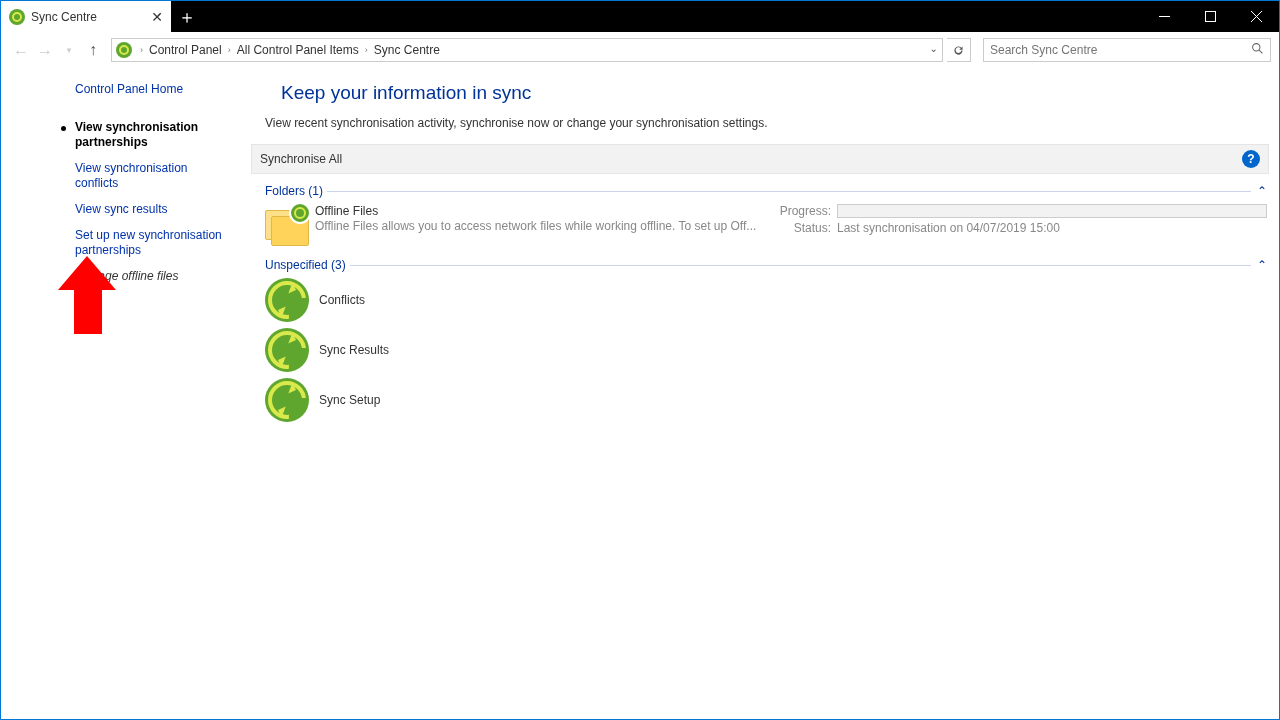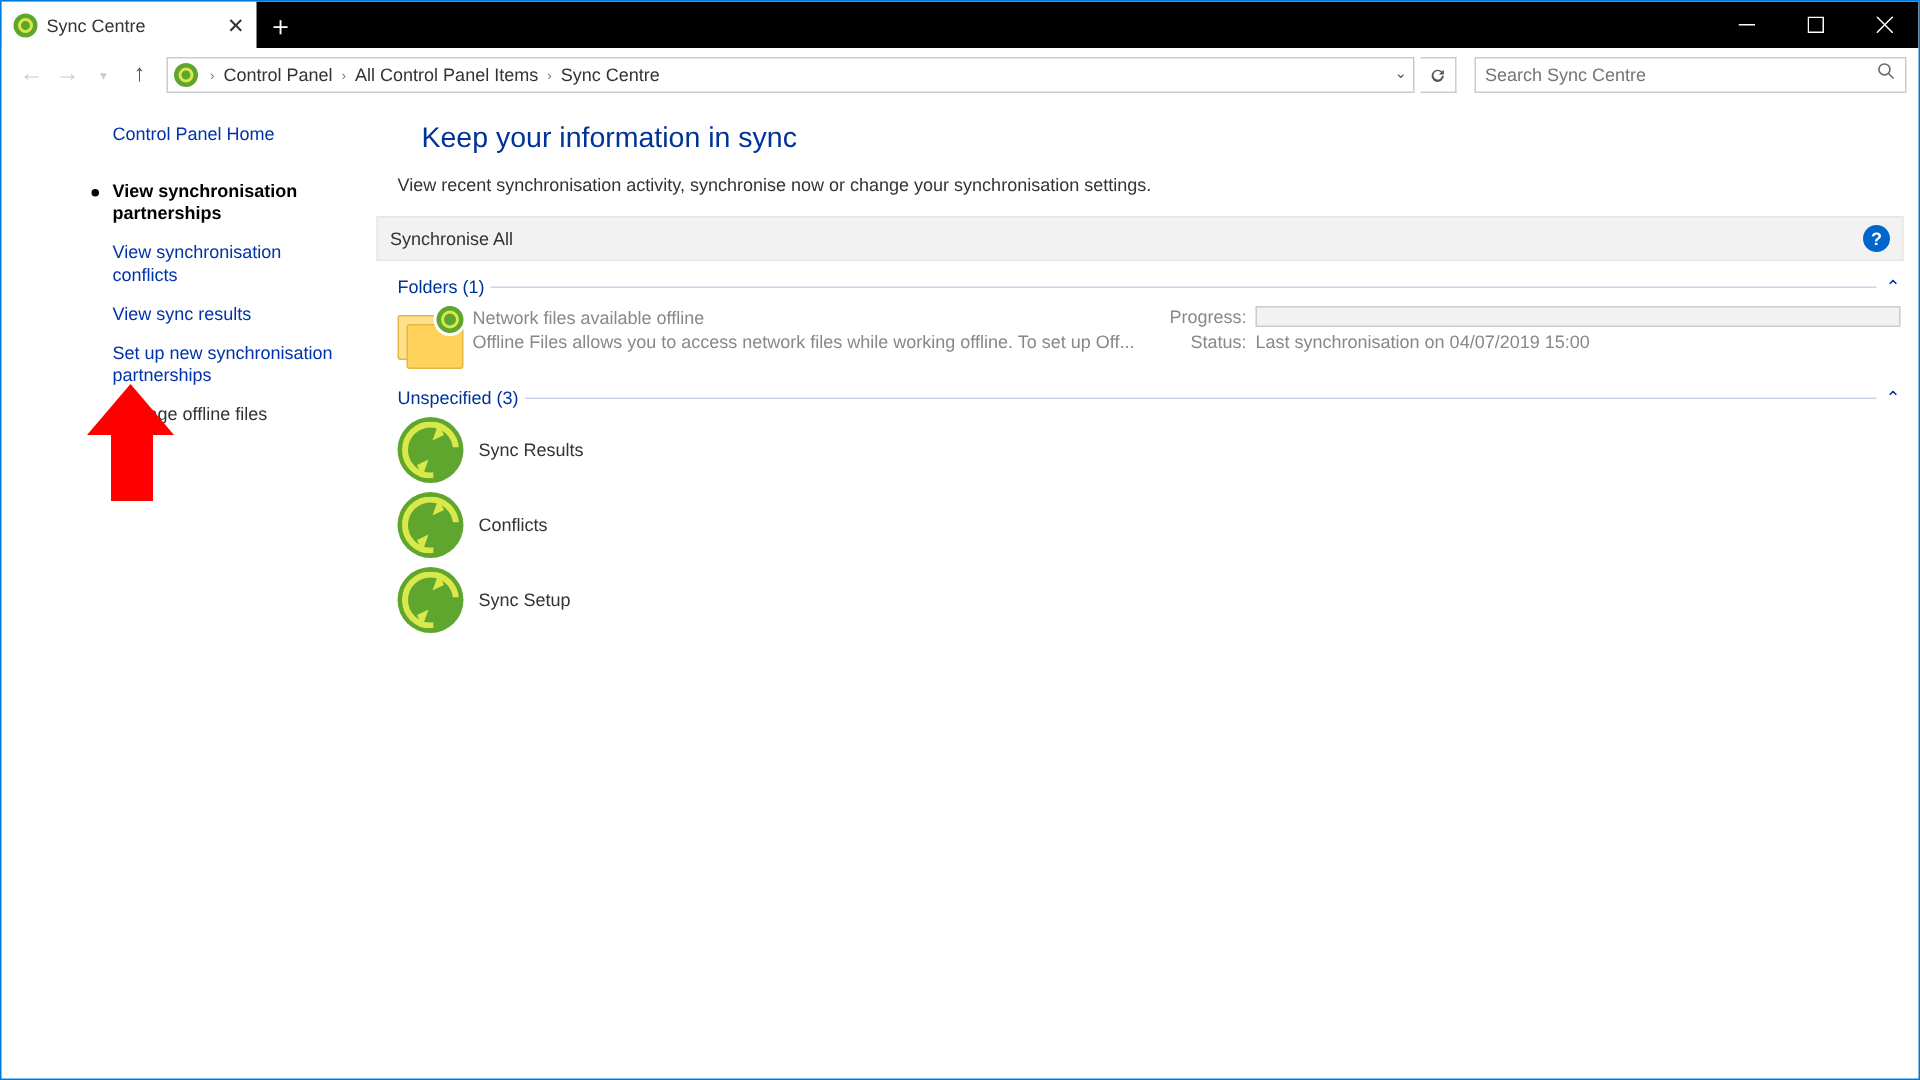--- a/index.html
+++ b/index.html
@@ -29,21 +29,21 @@
   .searchbox input { border: none; outline: none; flex: 1; font-size: 12px; color: #4d7c0f; }
   .searchbox .mag { color: #666; }
 
   
   .body-area { display: flex; height: calc(100% - 67px); padding-left: 44px; }
   .sidebar { width: 199px; padding: 14px 8px 8px 16px; }
   .sb-link { font-size: 12px; color: #0033aa; margin-bottom: 10px; cursor: pointer; line-height: 1.3; padding-left: 14px; }
   .sb-home { padding-left: 14px; margin-bottom: 22px; }
   .sb-link.active { font-weight: bold; color: #000; position: relative; }
   .sb-link.active::before { content: ""; position: absolute; left: 0; top: 6px; width: 5px; height: 5px; background: #000; border-radius: 50%; }
-  .sb-link.plain { color: #333; }
+  .sb-link.plain { color: #333; font-style: italic; }
 
   .content { flex: 1; padding: 14px 12px 0 24px; position: relative; }
   .page-title { color: #003399; font-size: 19px; font-weight: 400; margin-bottom: 12px; margin-left: 16px; }
   .page-sub { font-size: 12px; color: #333; margin-bottom: 14px; }
 
   .sync-all-bar { height: 30px; background: #f2f2f2; border: 1px solid #e5e5e5; display: flex; align-items: center; padding: 0 8px; margin-left: -14px; margin-right: -2px; }
   .sync-all-bar .label { font-size: 12px; color: #333; }
   .sync-all-bar .help { margin-left: auto; width: 18px; height: 18px; border-radius: 50%; background: #0066cc; color: #fff; display: flex; align-items: center; justify-content: center; font-size: 12px; font-weight: bold; cursor: pointer; }
 
   .group-hdr { display: flex; align-items: center; margin-top: 10px; }
@@ -170,21 +170,21 @@
     </div>
     <div class="item-row">
       <div class="item-icon">
         <div class="folder-stack">
             <div class="folder"></div>
             <div class="folder folder2"></div>
             <div class="badge"></div>
           </div>
       </div>
       <div class="item-text">
-        <div class="item-sub">Network files available offline</div>
+        <div class="item-title">Offline Files</div>
         <div class="item-sub2">Offline Files allows you to access network files while working offline. To set up Off...</div>
       </div>
       <div class="item-status">
         <div style="text-align:right;">Progress:</div>
         <div class="progress-bar"></div>
         <div style="text-align:right;">Status:</div>
         <div class="status-val">Last synchronisation on 04/07/2019 15:00</div>
       </div>
     </div>
 
@@ -193,30 +193,30 @@
       <span class="gline"></span>
       <span class="gcollapse">⌃</span>
     </div>
     <div class="simple-row">
       <div class="round-icon">
           <div class="sync-circle">
             <span class="arr1"></span>
             <span class="arr2"></span>
           </div>
         </div>
-      <span class="rtitle">Sync Results</span>
+      <span class="rtitle">Conflicts</span>
     </div>
     <div class="simple-row">
       <div class="round-icon">
           <div class="sync-circle">
             <span class="arr1"></span>
             <span class="arr2"></span>
           </div>
         </div>
-      <span class="rtitle">Conflicts</span>
+      <span class="rtitle">Sync Results</span>
     </div>
     <div class="simple-row">
       <div class="round-icon">
           <div class="sync-circle">
             <span class="arr1"></span>
             <span class="arr2"></span>
           </div>
         </div>
       <span class="rtitle">Sync Setup</span>
     </div>

